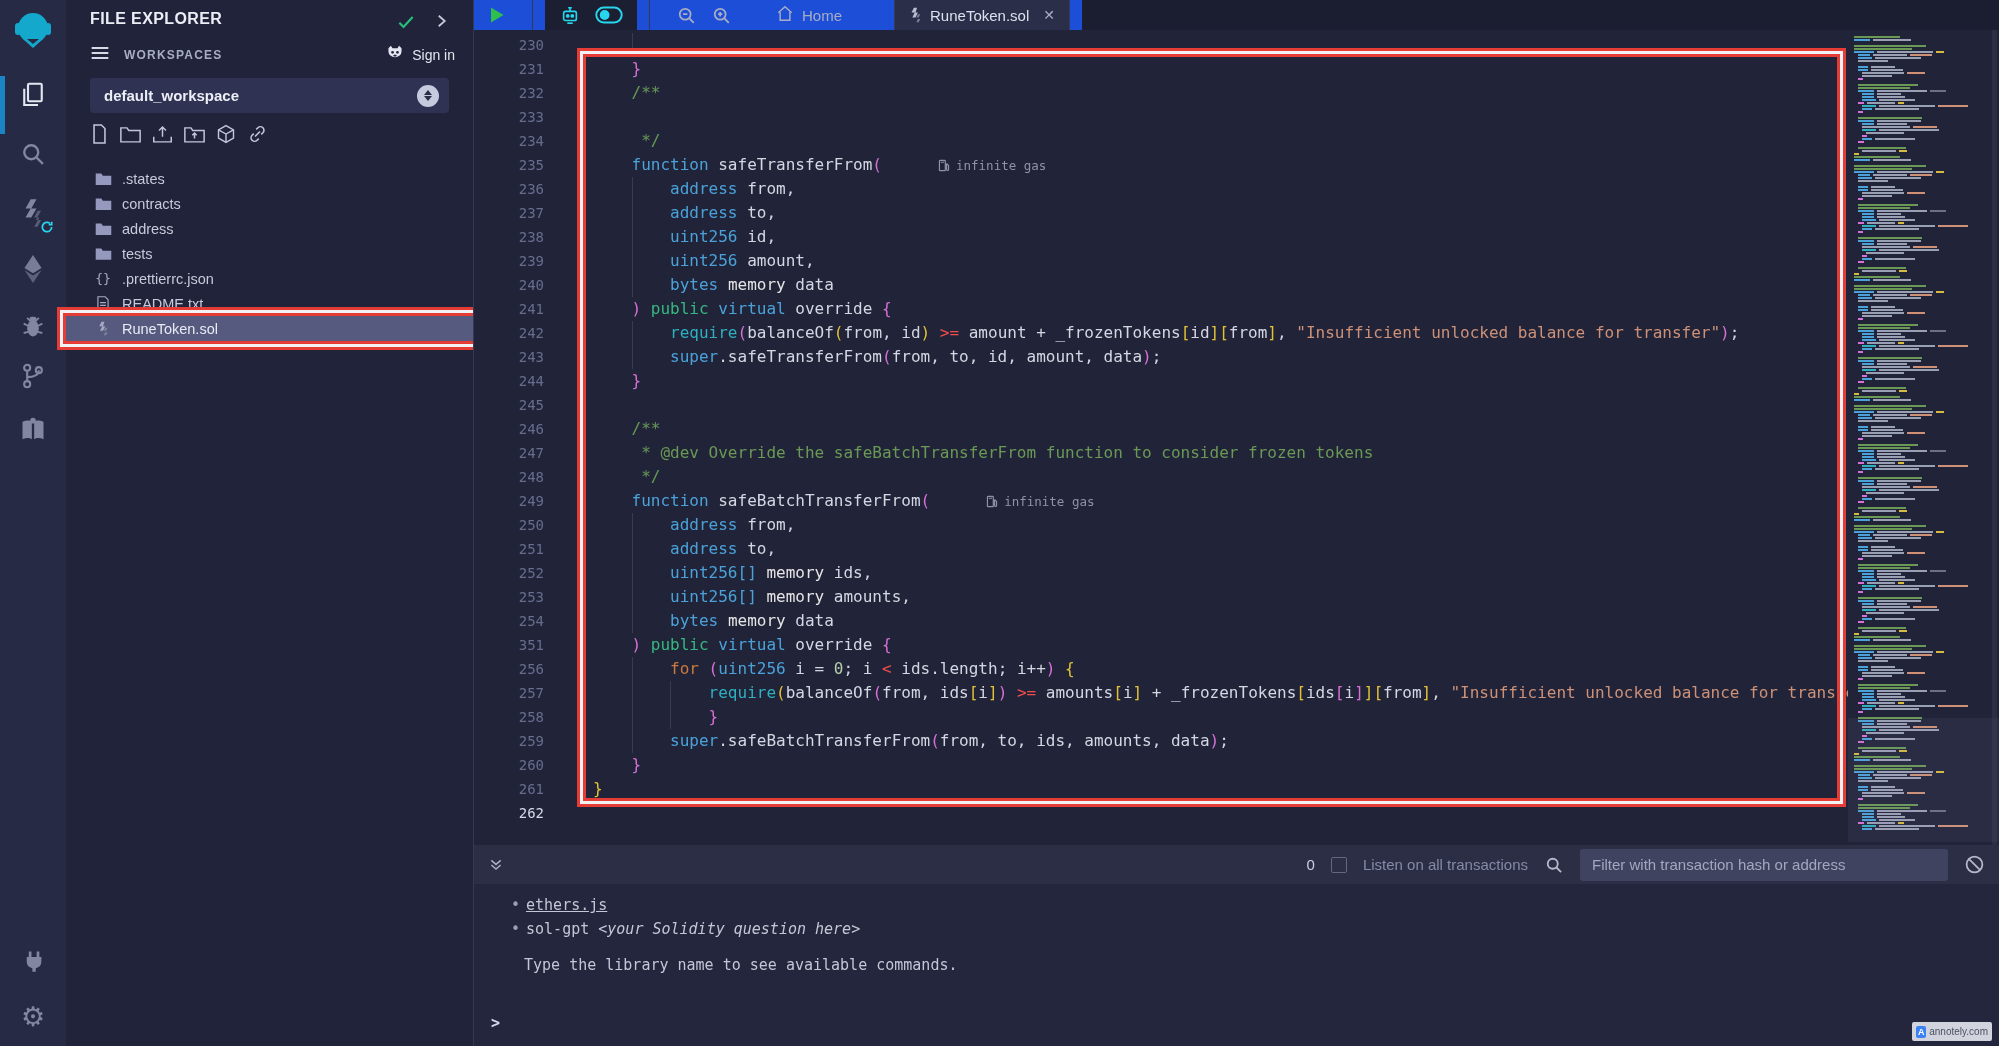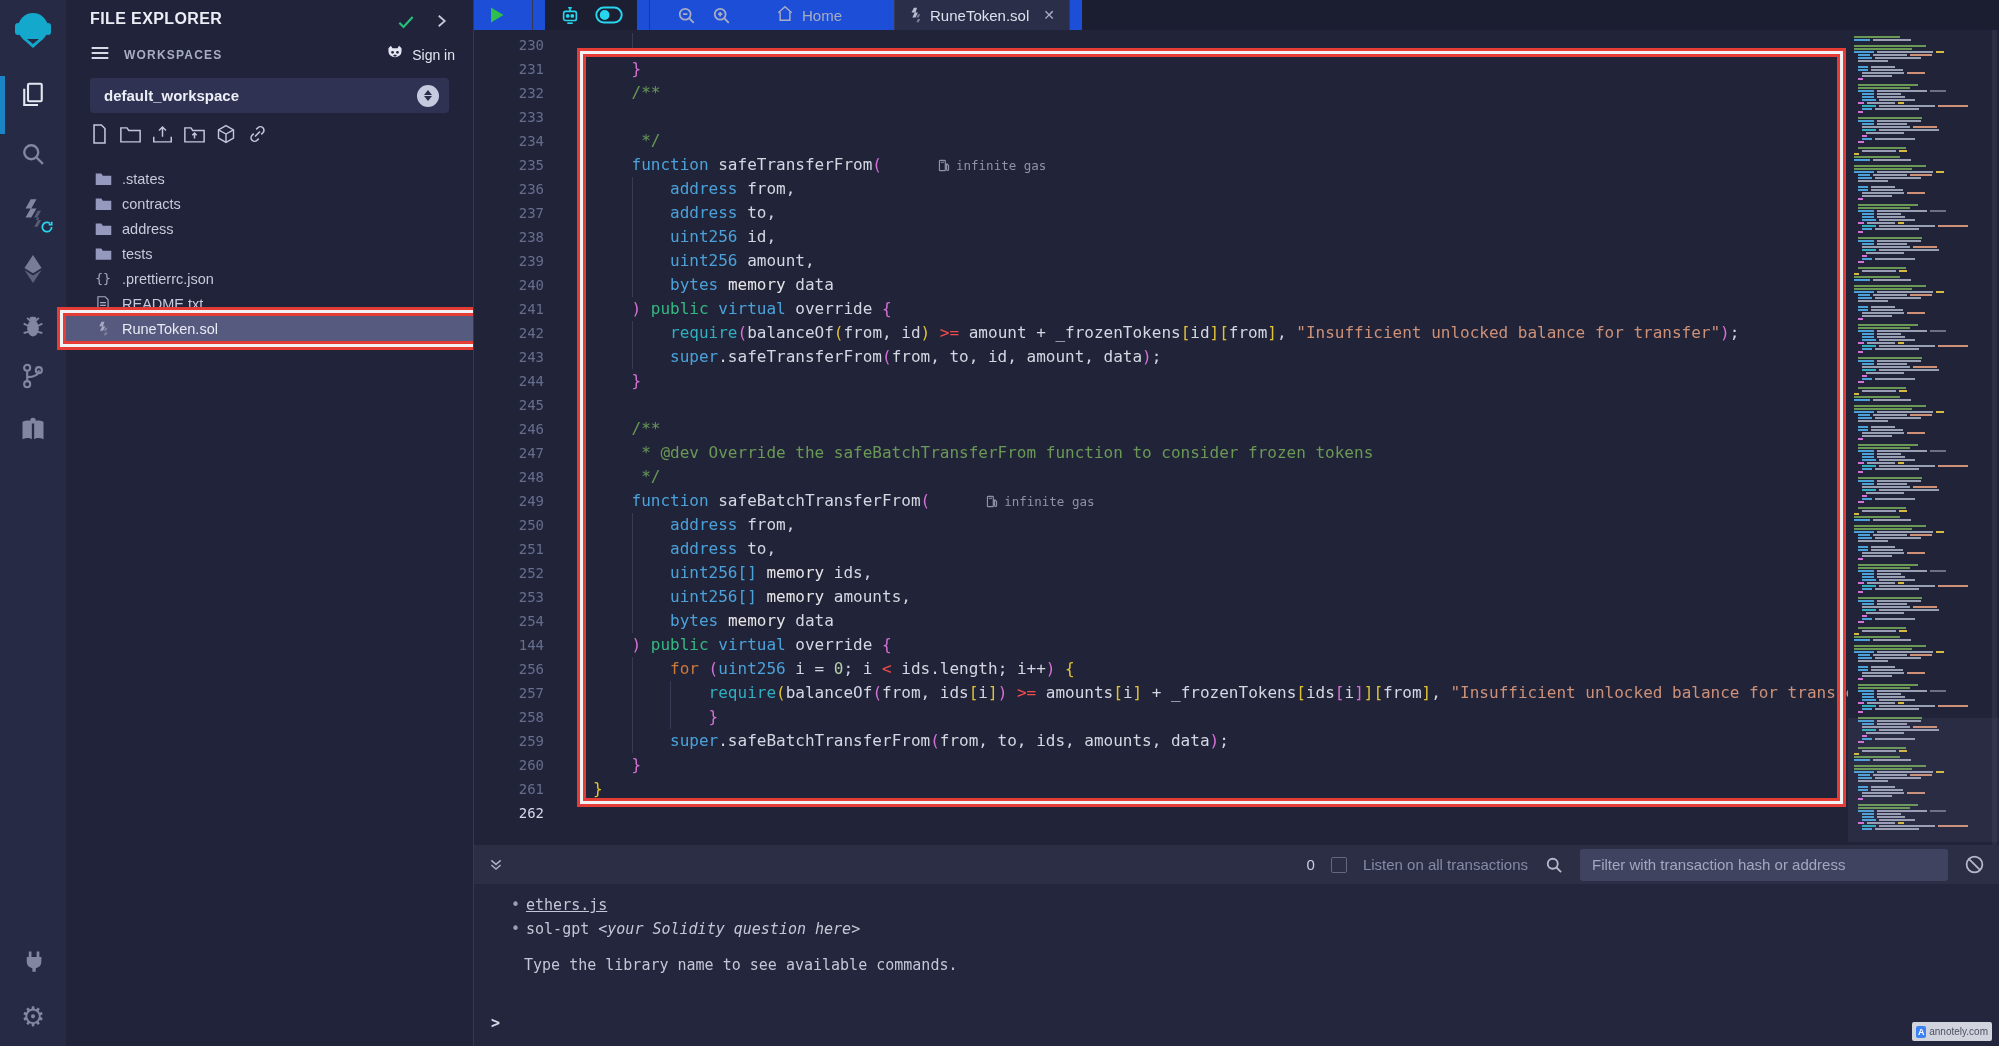--- a/index.html
+++ b/index.html
@@ -388,21 +388,21 @@
           <div class="gutter-num" style="top: 363px;">245</div>
           <div class="gutter-num" style="top: 387px;">246</div>
           <div class="gutter-num" style="top: 411px;">247</div>
           <div class="gutter-num" style="top: 435px;">248</div>
           <div class="gutter-num" style="top: 459px;">249</div>
           <div class="gutter-num" style="top: 483px;">250</div>
           <div class="gutter-num" style="top: 507px;">251</div>
           <div class="gutter-num" style="top: 531px;">252</div>
           <div class="gutter-num" style="top: 555px;">253</div>
           <div class="gutter-num" style="top: 579px;">254</div>
-          <div class="gutter-num" style="top: 603px;">144</div>
+          <div class="gutter-num" style="top: 603px;">351</div>
           <div class="gutter-num" style="top: 627px;">256</div>
           <div class="gutter-num" style="top: 651px;">257</div>
           <div class="gutter-num" style="top: 675px;">258</div>
           <div class="gutter-num" style="top: 699px;">259</div>
           <div class="gutter-num" style="top: 723px;">260</div>
           <div class="gutter-num" style="top: 747px;">261</div>
           <div class="gutter-num cur" style="top: 771px;">262</div>
         </div>
       <div id="code" style="position: absolute; left: 0px; top: 0px; right: 151px; height: 100%; overflow: hidden;">
           <div class="guide" style="left: 157.532px; top: 3px;"></div>

